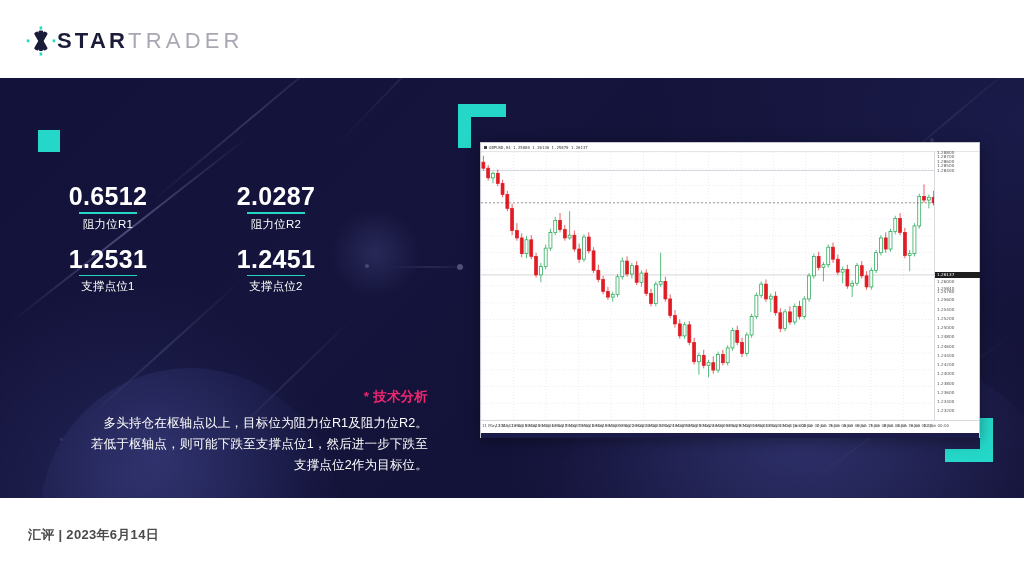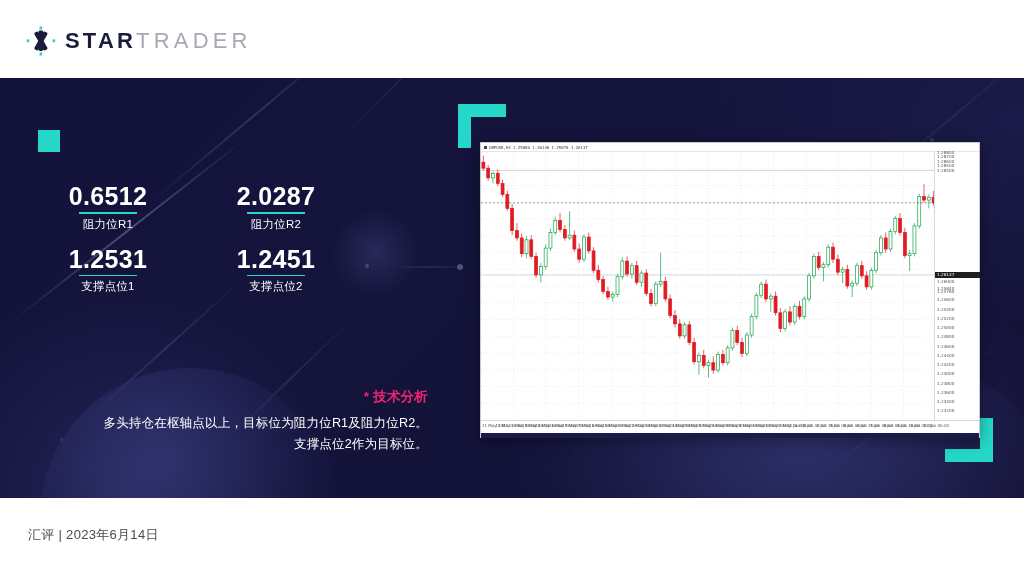--- a/index.html
+++ b/index.html
@@ -5,21 +5,21 @@
   * { margin:0; padding:0; box-sizing:border-box; }
   html,body { width:1024px; height:576px; }
   body {
     font-family:"Liberation Sans","DejaVu Sans",sans-serif;
     background:#ffffff; overflow:hidden; position:relative;
   }
   .page { position:relative; width:1024px; height:576px; overflow:hidden; background:#fff; }
 
   
   .header { position:absolute; left:0; top:0; width:1024px; height:78px; background:#fff; z-index:30; }
-  .logo-wrap { position:absolute; left:26px; top:26px; display:flex; align-items:center; gap:9px; }
+  .logo-wrap { position:absolute; left:26px; top:26px; display:flex; align-items:center; gap:1px; }
   .logo-mark { position:relative; width:30px; height:30px; }
   .logo-mark svg { display:block; }
   .logo-text { font-size:22px; letter-spacing:3.2px; font-weight:bold; line-height:1; white-space:nowrap; }
   .logo-text .star { color:#1b1b3a; }
   .logo-text .trader { color:#a8a8b3; font-weight:normal; letter-spacing:4.2px; }
 
   
   .body-dark {
     position:absolute; left:0; top:78px; width:1024px; height:420px;
     background:
@@ -78,21 +78,21 @@
   .price-axis { position:absolute; right:0; top:0; width:45px; height:268px; border-left:1px solid #d8d8de; background:#fff; }
   .price-tick { position:absolute; left:2px; font-family:"DejaVu Sans",sans-serif; font-size:4.2px; color:#555; white-space:nowrap; line-height:5px; }
   .price-now { position:absolute; left:0; width:45px; height:6px; background:#1e1e1e; color:#fff; font-size:4.2px; line-height:6px; padding-left:2px; font-family:"DejaVu Sans",sans-serif; }
 
   .time-axis { position:relative; height:18px; width:100%; border-top:1px solid #d8d8de; background:#fff; }
   .time-tick { position:absolute; top:2px; font-family:"DejaVu Sans",sans-serif; font-size:4px; color:#555; white-space:nowrap; }
   .axis-strip { position:absolute; left:0; bottom:0; width:100%; height:5px; background:#1b1b4a; }
 
   
   .footer { position:absolute; left:0; top:498px; width:1024px; height:78px; background:#fff; z-index:30; }
-  .footer-text { position:absolute; left:28px; top:28px; color:#4a4a4a; font-size:13px; letter-spacing:0.3px; }
+  .footer-text { position:absolute; left:28px; top:28px; color:#4a4a4a; font-size:13px; letter-spacing:0.3px;font-weight:bold; }
 </style>
 </head>
 <body>
 
 <div class="page">
 
   <div class="header">
     <div class="logo-wrap">
       <div class="logo-mark">
         <svg width="30" height="30" viewBox="0 0 30 30">
@@ -167,20 +167,21 @@
             <div class="lvl-lbl">支撑点位2</div>
           </div>
         </div>
 
       </div>
 
       <div class="analysis">
         <div class="analysis-head">* 技术分析</div>
         <div class="analysis-body">
           <div>多头持仓在枢轴点以上，目标位为阻力位R1及阻力位R2。</div>
+          <div>若低于枢轴点，则可能下跌至支撑点位1，然后进一步下跌至</div>
           <div>支撑点位2作为目标位。</div>
         </div>
       </div>
 
     </div>
 
     <div class="chart-zone">
 
       <div class="bracket br-tl-h"></div>
       <div class="bracket br-tl-v"></div>

